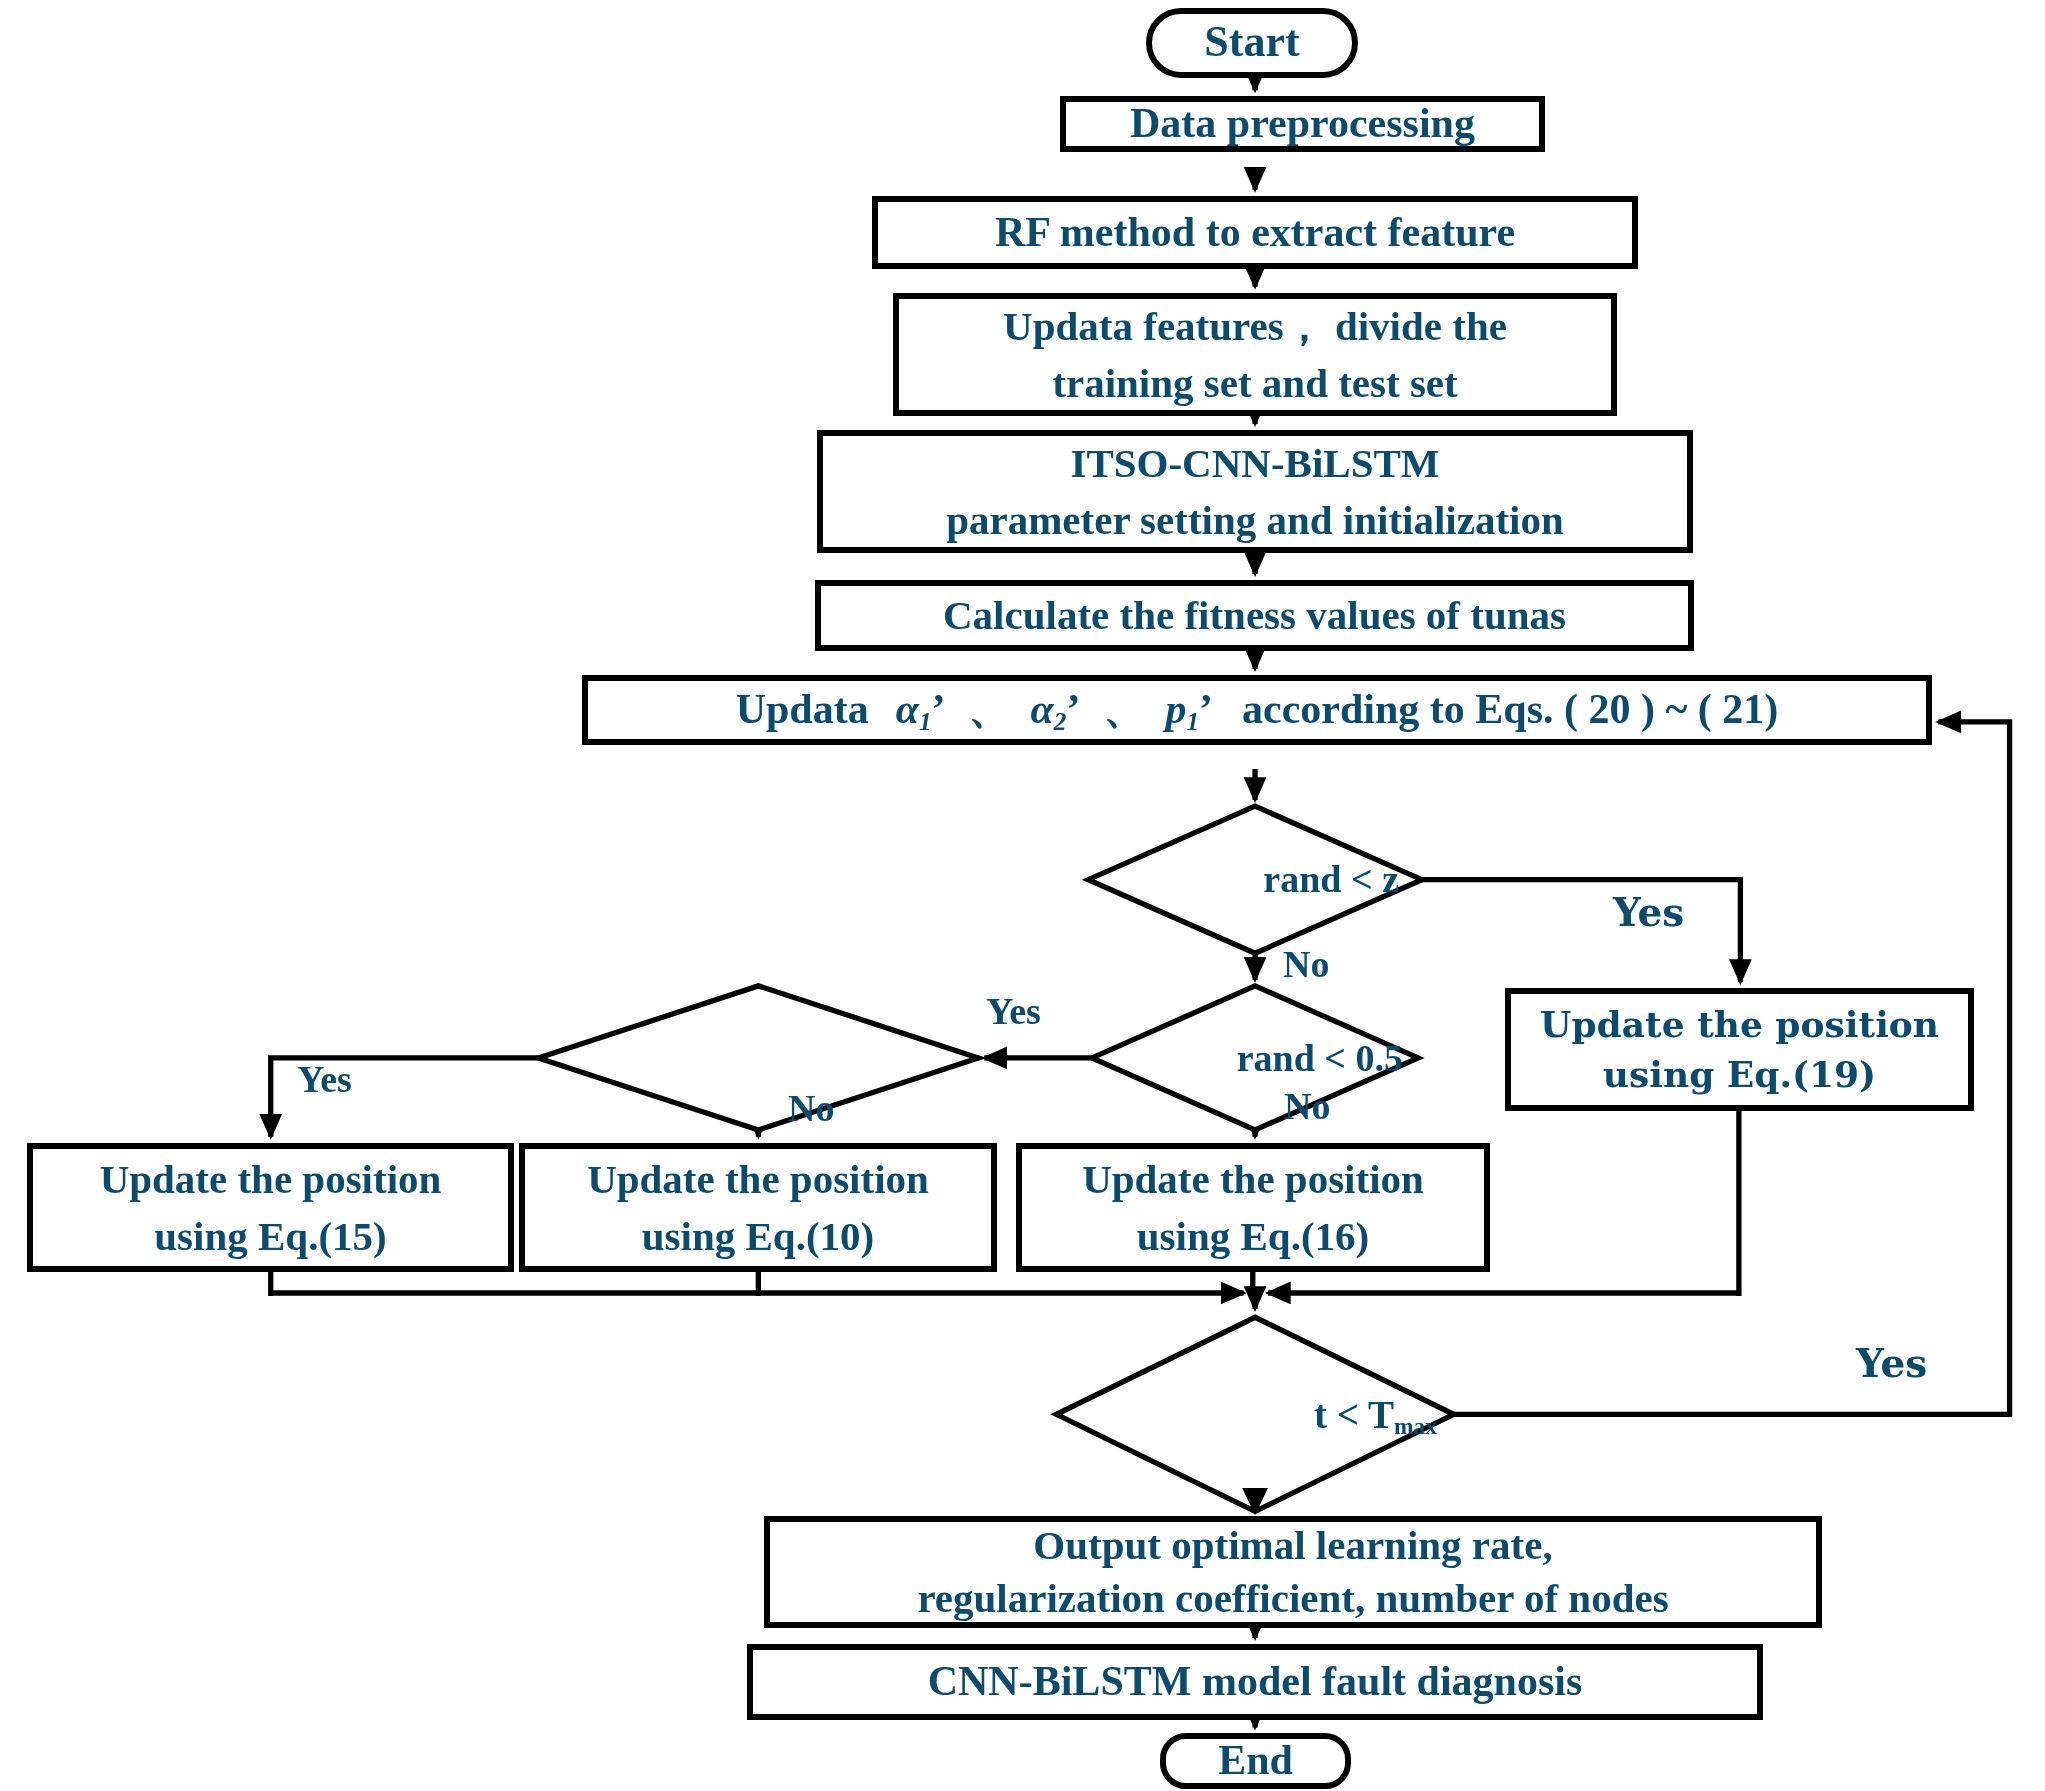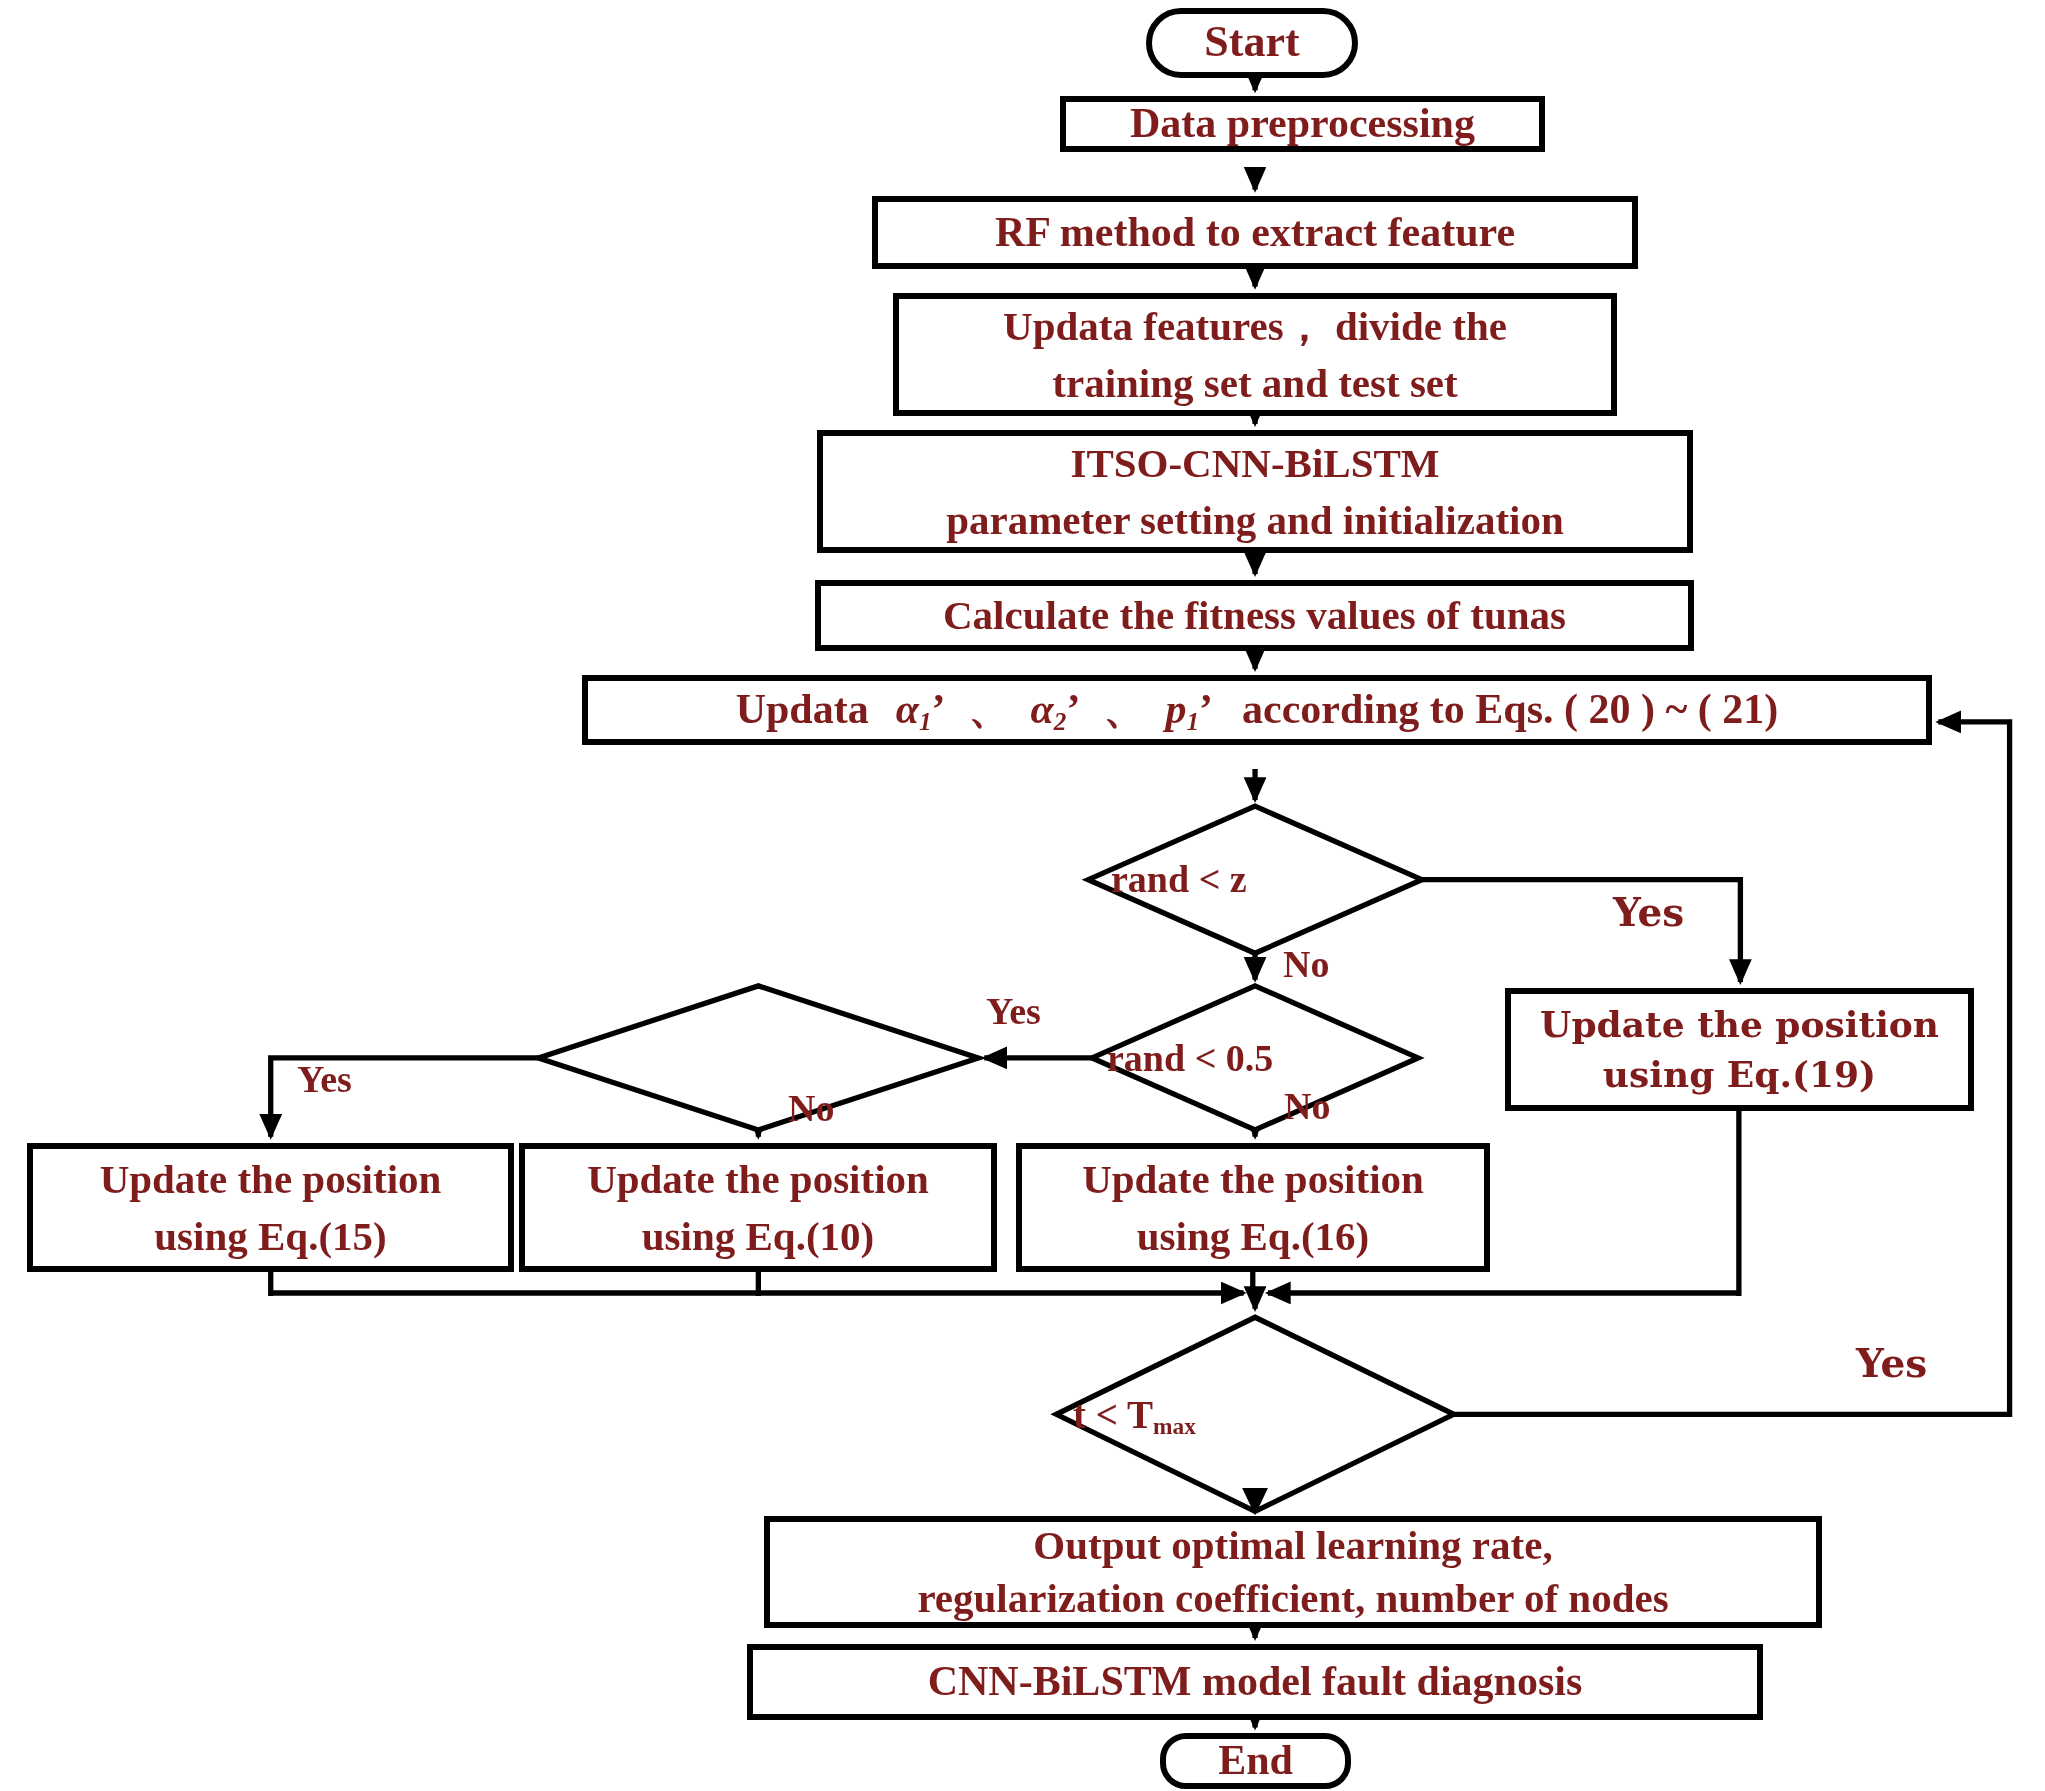--- a/index.html
+++ b/index.html
@@ -1,37 +1,37 @@
 <!DOCTYPE html>
 <html style="font-size:12px"><head>
 <meta charset="utf-8">
 <style>
   html,body{margin:0;padding:0;background:#ffffff;}
   .stage{position:relative;width:2046px;height:1792px;background:#ffffff;
-         font-family:"Liberation Serif",serif;font-weight:bold;color:#7f1d1d;overflow:hidden;}
+         font-family:"Liberation Serif",serif;font-weight:bold;color:#0c4a6e;overflow:hidden;}
   .wires{position:absolute;left:0;top:0;width:2046px;height:1792px;}
   .node{position:absolute;display:flex;flex-direction:column;align-items:center;justify-content:center;
         text-align:center;background:#fff;border:6px solid #000;box-sizing:border-box;line-height:1.38;}
   .terminal{border-radius:35px;font-size:44px;}
   .slab{font-family:"DejaVu Serif",serif;}
   #n-start{left:1146px;top:7.6px;width:212px;height:70px;}
   #n-pre{left:1060px;top:96px;width:485px;height:56px;font-size:42px;}
   #n-rf{left:872px;top:196px;width:766px;height:73px;font-size:42px;}
   #n-fusion{left:893px;top:293px;width:724px;height:123px;font-size:41px;}
   #n-itso{left:817px;top:430px;width:876px;height:123px;font-size:41px;}
   #n-calc{left:815px;top:580px;width:879px;height:71px;font-size:41px;}
   #n-updata{left:582px;top:675px;width:1350px;height:70px;font-size:42px;}
   #n-eq19{left:1505px;top:988px;width:469px;height:123px;font-size:36px;}
   #n-eq15{left:27px;top:1143px;width:487px;height:129px;font-size:41px;}
   #n-eq10{left:519px;top:1143px;width:478px;height:129px;font-size:41px;}
   #n-eq16{left:1016px;top:1143px;width:474px;height:129px;font-size:41px;}
   #n-output{left:764px;top:1516px;width:1058px;height:112px;font-size:41px;line-height:1.3;}
   #n-diag{left:747px;top:1644px;width:1016px;height:76px;font-size:42px;}
   #n-end{left:1160px;top:1733px;width:191px;height:56px;border-radius:26px;font-size:42px;}
-  .dlabel{position:absolute;display:flex;align-items:center;justify-content:flex-start;
+  .dlabel{position:absolute;display:flex;align-items:center;justify-content:flex-end;
           text-align:center;font-size:38px;}
   #dl-randz{left:1111px;top:826px;width:288px;height:106px;}
   #dl-randhalf{left:1107px;top:1005px;width:296px;height:106px;}
   #dl-tratio{left:553px;top:1005px;width:409px;height:106px;}
   #dl-tmax{left:1073px;top:1357px;width:364px;height:114px;font-size:39px;}
   .elabel{position:absolute;font-size:38px;}
   #el-yes1{left:1613px;top:889px;font-size:39px;}
   #el-no1{left:1283px;top:942px;}
   #el-yes2{left:986px;top:989px;}
   #el-no2{left:1284px;top:1084px;}

